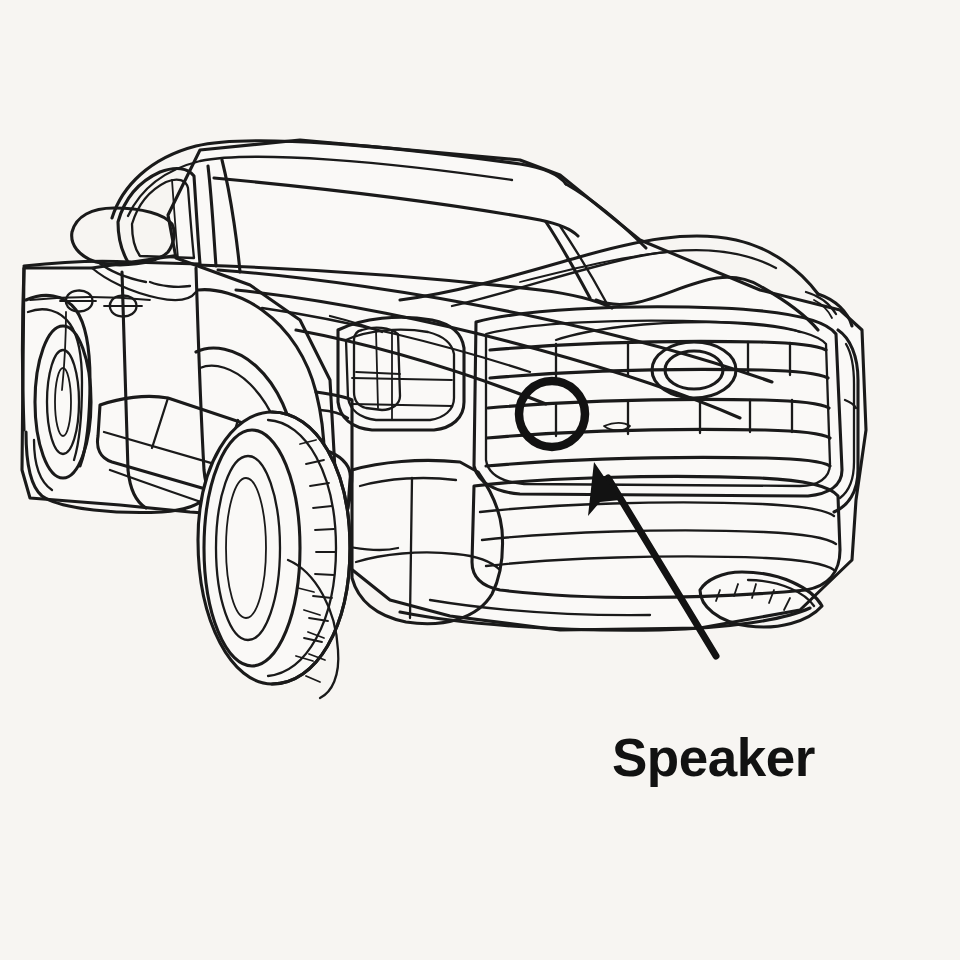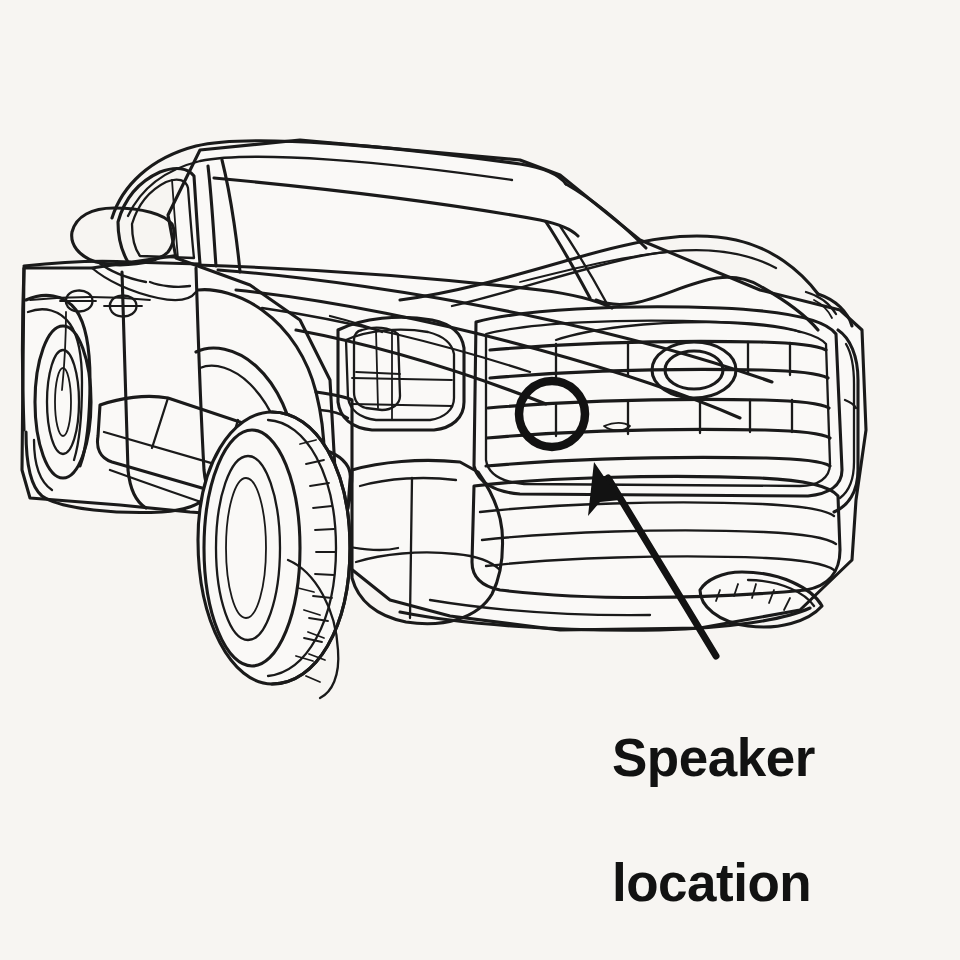--- a/index.html
+++ b/index.html
@@ -358,16 +358,15 @@
 
     <g>
       <path class="callout-arrow-shaft" d="M716,656 L608,478"></path>
       <path class="callout-arrow-head" d="M594,462 L620,500 L600,502 L588,516 Z"></path>
     </g>
 
   </svg>
 
   <div id="callout-label">
     <span class="label-line">Speaker</span>
-    <span class="label-line">location</span>
   </div>
 
 </div>
 
 </body></html>

